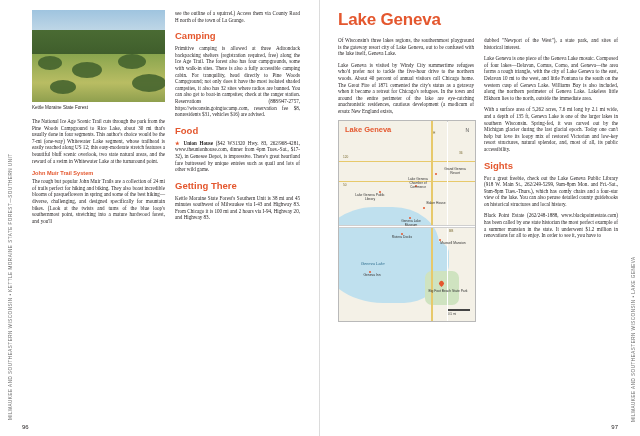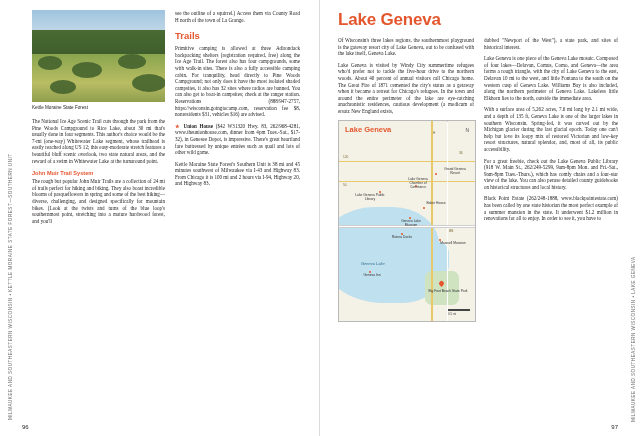--- a/index.html
+++ b/index.html
@@ -90,29 +90,31 @@
 
         <p class="first">The National Ice Age Scenic Trail cuts through the park from the Pine Woods Campground to Rice Lake, about 30 mi that's usually done in four segments. This author's choice would be the 7-mi (one-way) Whitewater Lake segment, whose trailhead is easily reached along US 12; this easy-moderate stretch features a beautiful bluff scenic overlook, two state natural areas, and the reward of a swim in Whitewater Lake at the turnaround point.</p>
 
         <h3 class="minor">John Muir Trail System</h3>
         <p>The rough but popular John Muir Trails are a collection of 24 mi of trails perfect for hiking and biking. They also boast incredible blooms of pasqueflowers in spring and some of the best hiking—diverse, challenging, and designed specifically for mountain bikes. (Look at the twists and turns of the blue loop's southernmost point, stretching into a mature hardwood forest, and you'll</p>
       </div>
 
       <div class="col">
         <p class="cont">see the outline of a squirrel.) Access them via County Road H north of the town of La Grange.</p>
 
-        <h2 class="sub">Trails</h2>
+        <h2 class="sub">Camping</h2>
         <p>Primitive camping is allowed at three Adirondack backpacking shelters (registration required, free) along the Ice Age Trail. The forest also has four campgrounds, some with walk-in sites. There is also a fully accessible camping cabin. For tranquility, head directly to Pine Woods Campground; not only does it have the most isolated shaded campsites, it also has 32 sites where radios are banned. You can also get to boat-in campsites; check at the ranger station. Reservations (888/947-2757, https://wisconsin.goingtocamp.com, reservation fee $8, nonresidents $31, vehicles $16) are advised.</p>
 
+        <h2 class="sub">Food</h2>
         <div class="listing">
           <span class="starred">★</span>
           <span class="bo">Union House</span>
           <span>($42 W31320 Hwy. 83, 262/968-4281, www.theunionhouse.com, dinner from 4pm Tues.-Sat., $17-32), in Genesee Depot, is impressive. There's great heartland fare buttressed by unique entrées such as quail and lots of other wild game.</span>
         </div>
 
+        <h2 class="sub">Getting There</h2>
         <p>Kettle Moraine State Forest's Southern Unit is 38 mi and 45 minutes southwest of Milwaukee via I-43 and Highway 83. From Chicago it is 100 mi and 2 hours via I-94, Highway 20, and Highway 83.</p>
       </div>
     </div>
 
     <div class="folio folio-l">96</div>
   </div>
 
   <div class="gutter"></div>
 
   <div class="page page-right">
@@ -186,20 +188,21 @@
           </div>
         </div>
       </div>
 
       <div class="col-r">
         <p class="cont">dubbed "Newport of the West"), a state park, and sites of historical interest.</p>
         <p>Lake Geneva is one piece of the Geneva Lake mosaic. Composed of four lakes—Delavan, Comus, Como, and Geneva—the area forms a rough triangle, with the city of Lake Geneva to the east, Delavan 10 mi to the west, and little Fontana to the south on the western cusp of Geneva Lake. Williams Bay is also included, along the northern perimeter of Geneva Lake. Lakeless little Elkhorn lies to the north, outside the immediate area.</p>
 
         <p>With a surface area of 5,262 acres, 7.6 mi long by 2.1 mi wide, and a depth of 135 ft, Geneva Lake is one of the larger lakes in southern Wisconsin. Spring-fed, it was carved out by the Michigan glacier during the last glacial epoch. Today one can't help but love its loopy mix of restored Victorian and low-key resort structures, natural splendor, and, most of all, its public accessibility.</p>
 
+        <h2 class="sub">Sights</h2>
         <p>For a great freebie, check out the Lake Geneva Public Library (918 W. Main St., 262/249-5299, 9am-8pm Mon. and Fri.-Sat., 9am-8pm Tues.-Thurs.), which has comfy chairs and a four-star view of the lake. You can also peruse detailed county guidebooks on historical structures and local history.</p>
         <p>Black Point Estate (262/248-1888, www.blackpointestate.com) has been called by one state historian the most perfect example of a summer mansion in the state. It underwent $1.2 million in renovations for all to enjoy. In order to see it, you have to</p>
       </div>
     </div>
 
     <div class="folio folio-r">97</div>
   </div>
 </div>
 
 </body></html>

